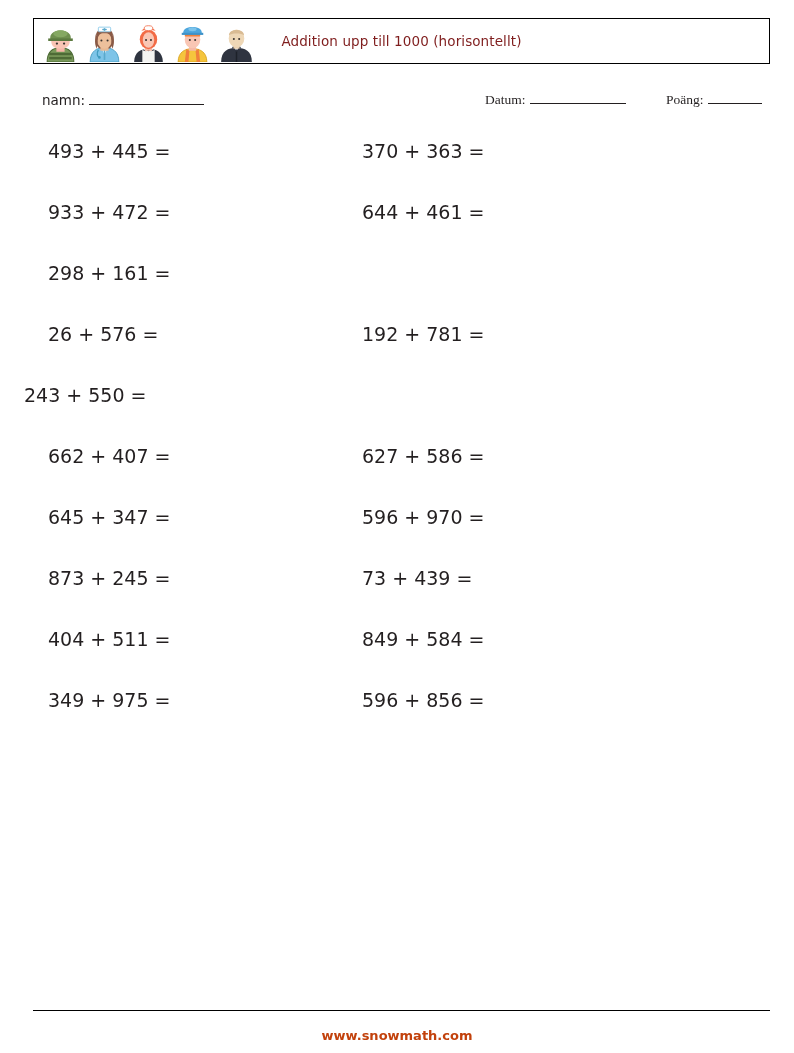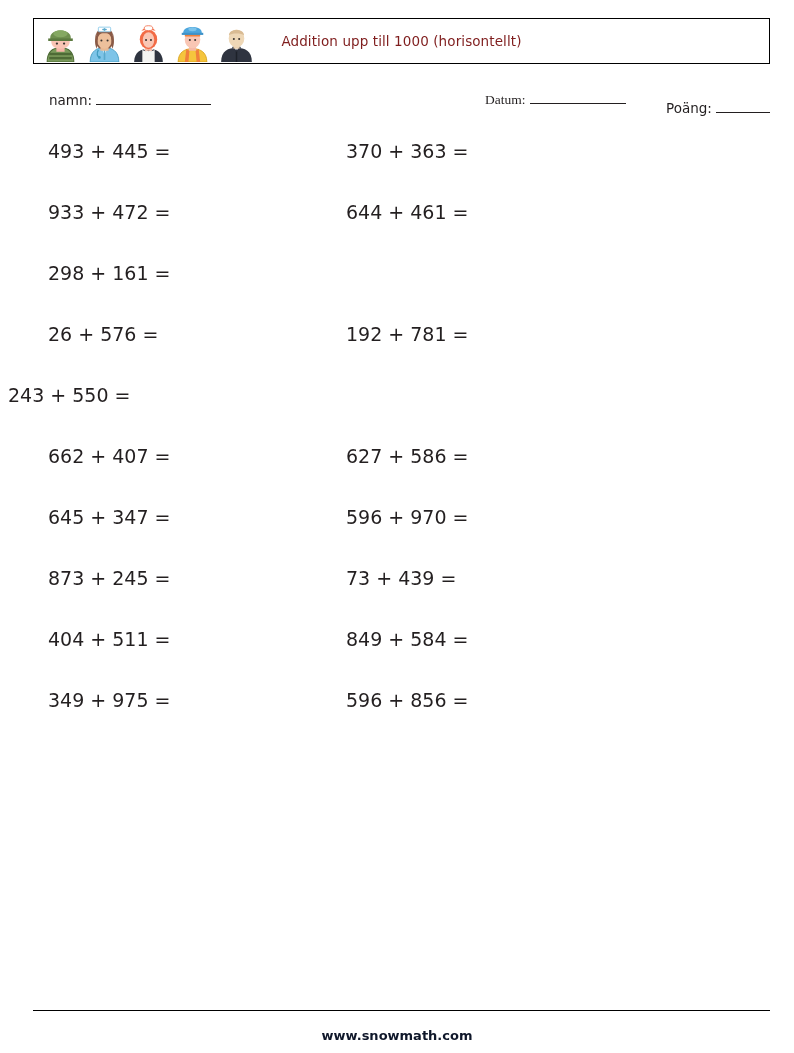--- a/index.html
+++ b/index.html
@@ -59,23 +59,23 @@
     height: 26px;
     font-size: 13.5px;
   }
   .meta-item {
     position: absolute;
     white-space: nowrap;
     display: flex;
     align-items: baseline;
     gap: 4px;
   }
-  .meta-name  { left: 16px;   top: 0; }
+  .meta-name  { left: 9px;   top: 0; }
   .meta-date  { left: 452px; top: 0; font-family: Liberation Serif, serif; }
-  .meta-score { left: 633px; top: 8px; }
+  .meta-score { left: 633px; top: 0; font-family: Liberation Serif, serif; }
   .meta-label { font-size: 13.5px; color: #231f20; }
   .blank-line {
     display: inline-block;
     border-bottom: 1.4px solid #231f20;
     height: 11px;
   }
   .blank-name  { width: 115px; }
   .blank-date  { width: 96px; }
   .blank-score { width: 54px; }
 
@@ -91,40 +91,40 @@
     height: 61px;
     align-items: flex-start;
   }
   .prob-cell {
     font-size: 19px;
     color: #231f20;
     white-space: nowrap;
     font-family: "DejaVu Sans", sans-serif;
   }
   .prob-cell.left  { width: 338px; padding-left: 48px; box-sizing: border-box; }
-  .prob-cell.right { width: 380px; padding-left: 8px;  box-sizing: border-box; }
+  .prob-cell.right { width: 380px; padding-left: 8px;  box-sizing: border-box; margin-left: 16px; }
 
   
   .footer-rule {
     position: absolute;
     left: 33px;
     top: 1010px;
     width: 737px;
     height: 0;
     border-top: 1.5px solid #000000;
   }
   .footer-text {
     position: absolute;
     left: 0;
     right: 0;
     top: 1028px;
     text-align: center;
     font-size: 13px;
     font-weight: bold;
-    color: #0f172a;
+    color: #c2410c;
   }
 </style>
 </head>
 <body>
 
 <div class="header-box">
 
   <div class="avatar-strip">
 
     <svg class="avatar" viewBox="0 0 40 40">

